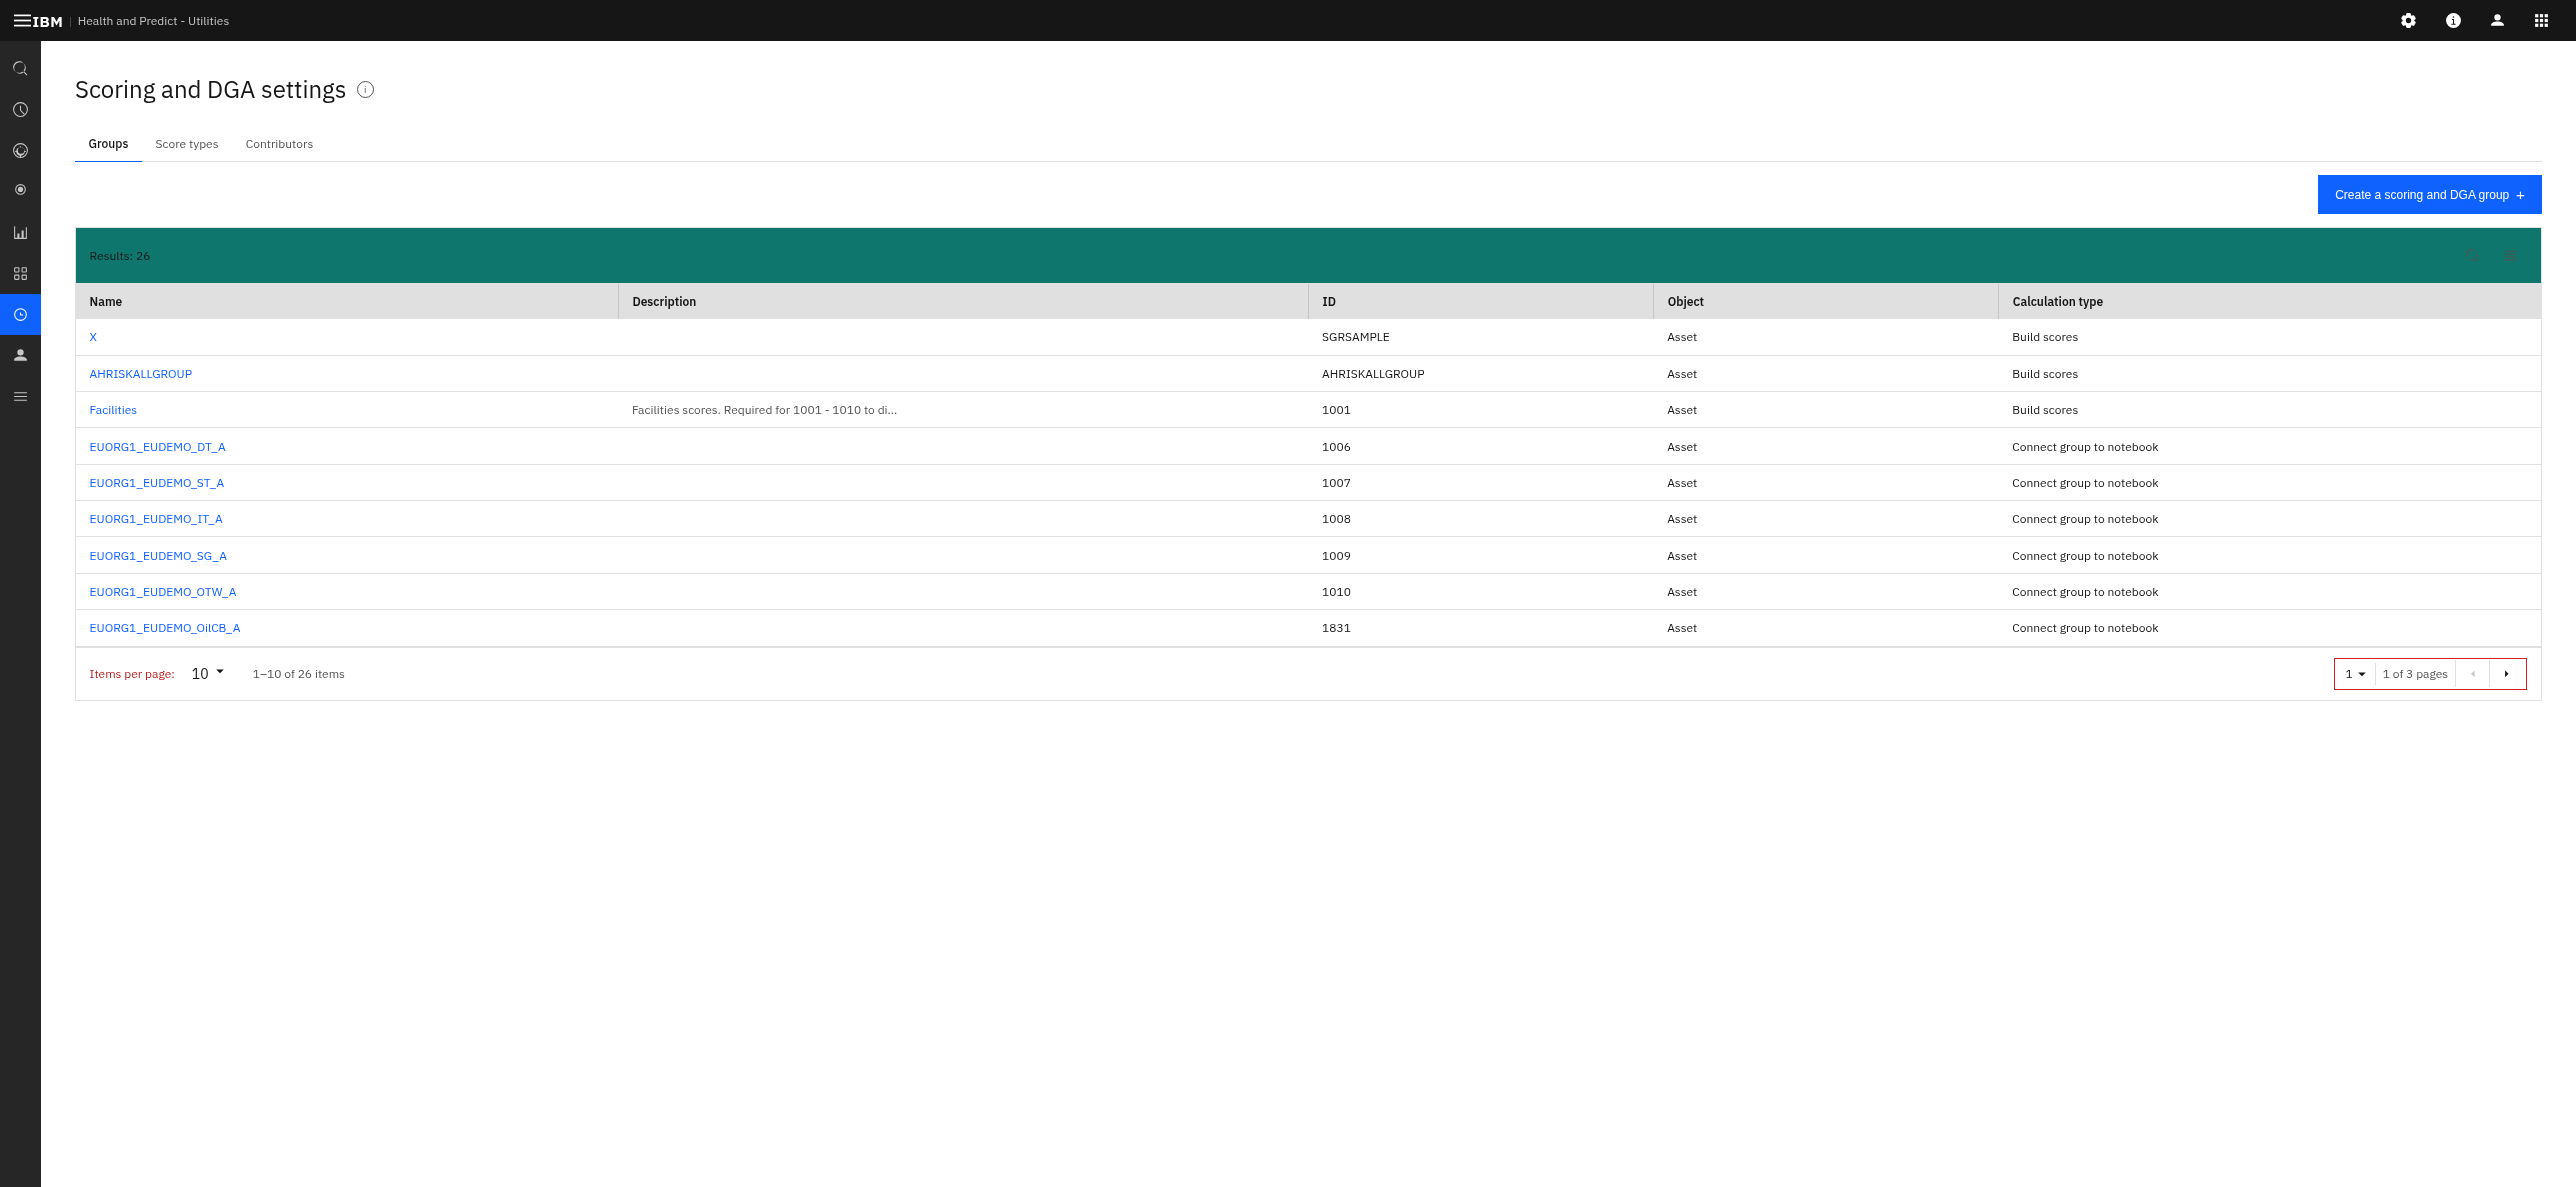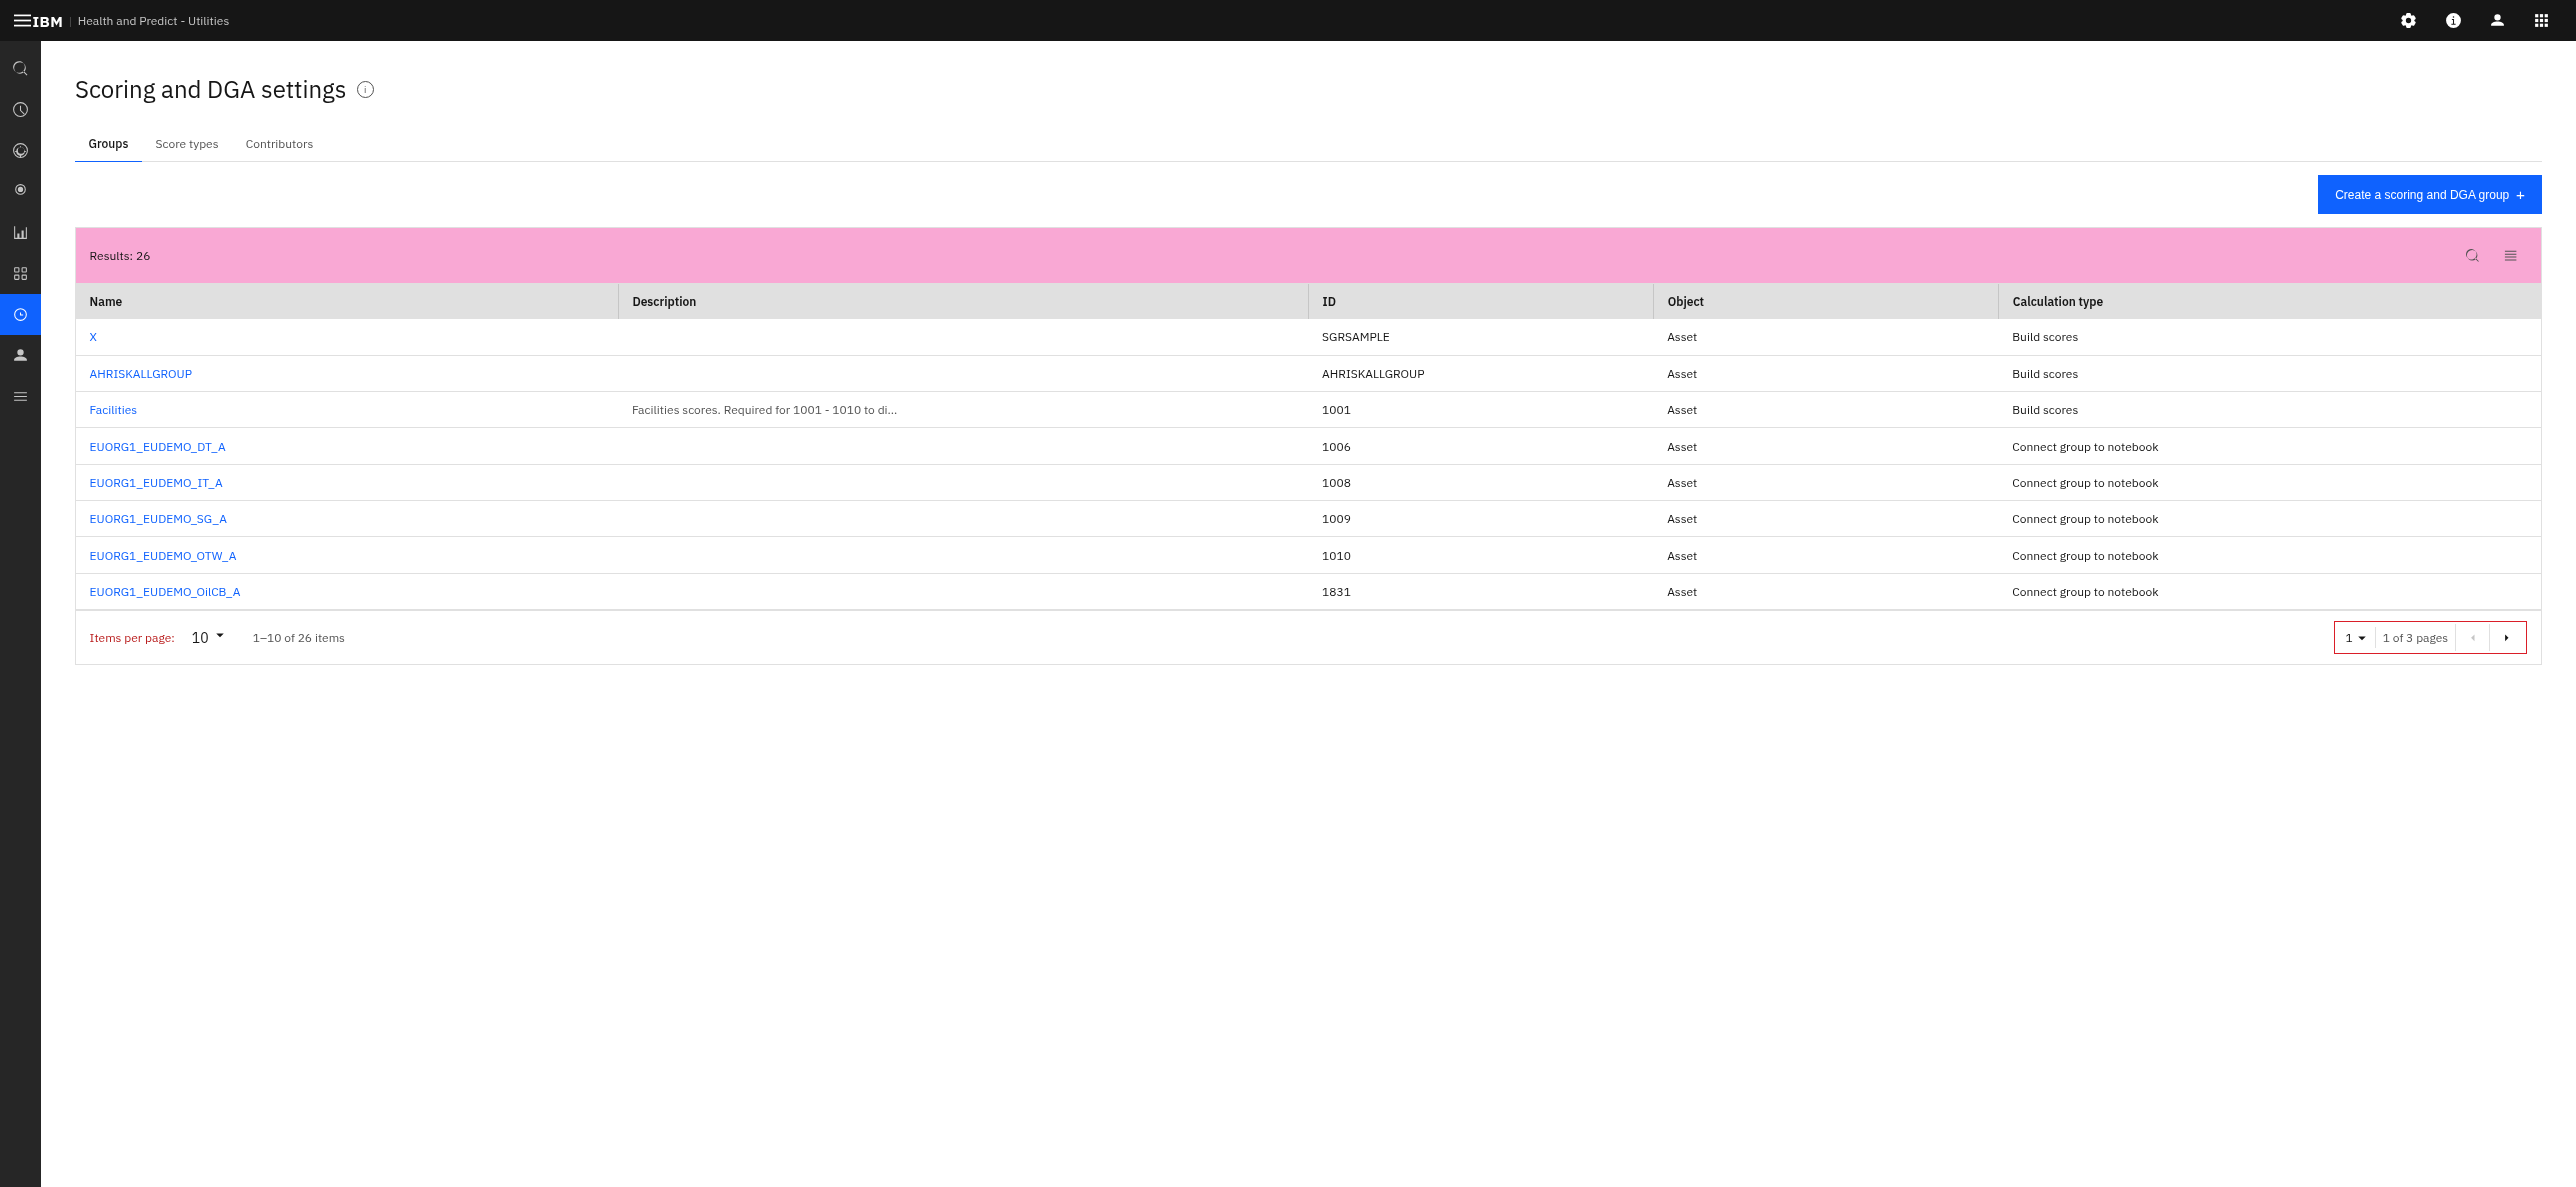--- a/index.html
+++ b/index.html
@@ -128,21 +128,21 @@
     
     .table-container {
       border: 0.9px solid #e0e0e0;
       background: #fff;
     }
     .table-header-row {
       display: flex;
       align-items: center;
       padding: 10.2px 13.6px;
       border-bottom: 0.9px solid #e0e0e0;
-      background: #f9a8d4;
+      background: #0f766e;
     }
     .results-count {
       font-size: 12px;
       font-weight: 400;
       color: #161616;
       flex: 1;
     }
     .table-toolbar-icons {
       display: flex; gap: 3.4px;
     }
@@ -425,20 +425,27 @@
             <td>Build scores</td>
           </tr>
           <tr>
             <td><a class="link-cell" href="#">EUORG1_EUDEMO_DT_A</a></td>
             <td style="color: rgb(82, 82, 82);"></td>
             <td>1006</td>
             <td>Asset</td>
             <td>Connect group to notebook</td>
           </tr>
           <tr>
+            <td><a class="link-cell" href="#">EUORG1_EUDEMO_ST_A</a></td>
+            <td style="color: rgb(82, 82, 82);"></td>
+            <td>1007</td>
+            <td>Asset</td>
+            <td>Connect group to notebook</td>
+          </tr>
+          <tr>
             <td><a class="link-cell" href="#">EUORG1_EUDEMO_IT_A</a></td>
             <td style="color: rgb(82, 82, 82);"></td>
             <td>1008</td>
             <td>Asset</td>
             <td>Connect group to notebook</td>
           </tr>
           <tr>
             <td><a class="link-cell" href="#">EUORG1_EUDEMO_SG_A</a></td>
             <td style="color: rgb(82, 82, 82);"></td>
             <td>1009</td>

